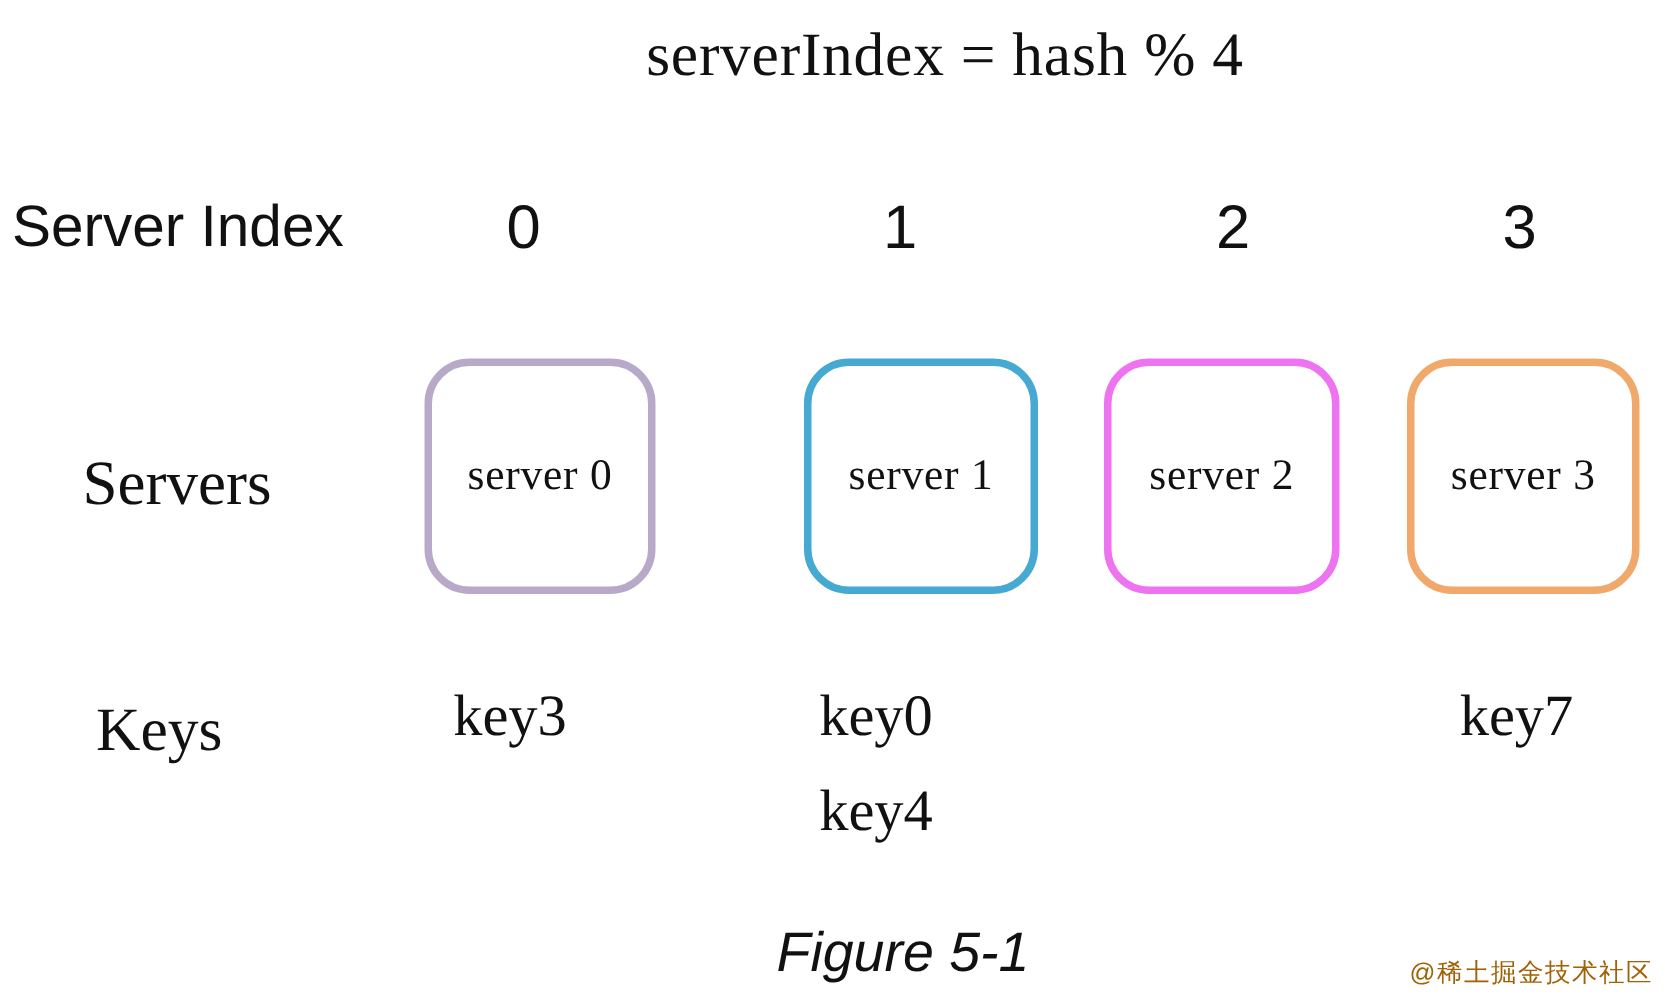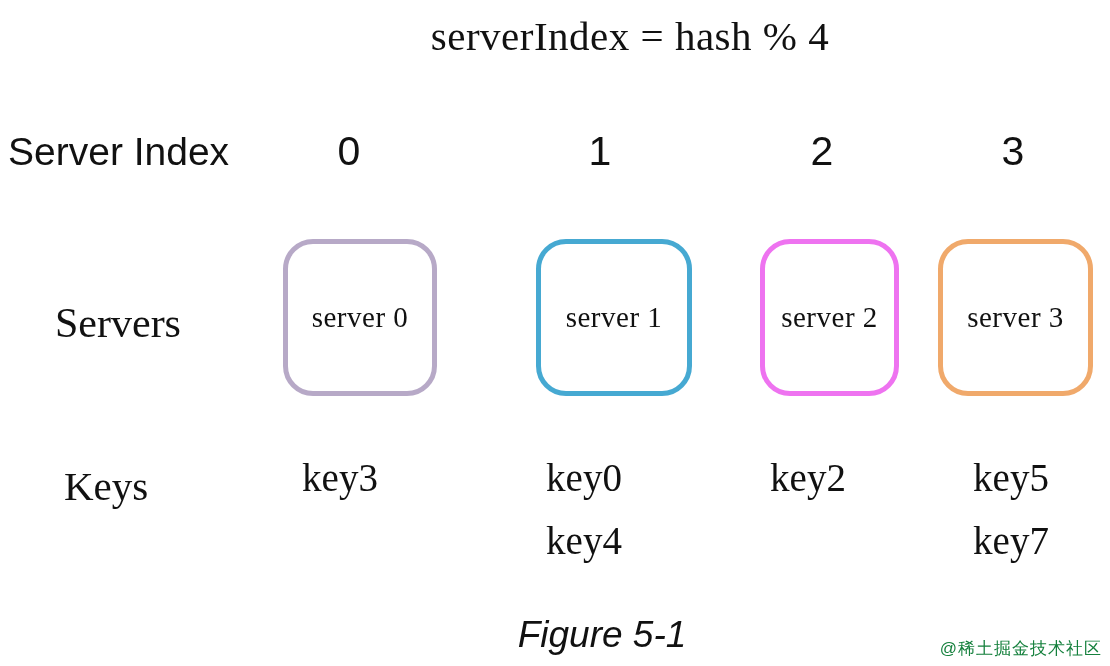--- a/index.html
+++ b/index.html
@@ -64,21 +64,21 @@
     border-radius: 30px;
     background: #ffffff;
     display: flex;
     align-items: center;
     justify-content: center;
     font-size: 29px;
     letter-spacing: 0.5px;
   }
   .box0 { left: 283px; width: 154px; }
   .box1 { left: 524px; width: 156px; margin-left: 12px; }
-  .box2 { left: 760px; width: 139px; }
+  .box2 { left: 736px; width: 157px; }
   .box3 { left: 938px; width: 155px; }
 
   .key-col {
     position: absolute;
     top: 446px;
     width: 170px;
     text-align: center;
     font-size: 39px;
     line-height: 63px;
   }
@@ -95,21 +95,21 @@
     text-align: center;
     font-size: 37px;
     font-style: italic;
   }
 
   .watermark {
     position: absolute;
     right: 8px;
     bottom: 6px;
     font-size: 17px;
-    color: #15803d;
+    color: #a16207;
     letter-spacing: 1px;
   }
 </style>
 </head>
 <body>
 
 <div class="canvas">
 
   <div class="title serif">serverIndex = hash % 4</div>
 
@@ -135,24 +135,22 @@
 
   <div class="row-label keys-label serif">Keys</div>
   <div class="key-col kc0 serif">
     <div>key3</div>
   </div>
   <div class="key-col kc1 serif">
     <div>key0</div>
     <div>key4</div>
   </div>
   <div class="key-col kc2 serif">
-    <div>key2</div>
   </div>
   <div class="key-col kc3 serif">
-    <div>key5</div>
     <div>key7</div>
   </div>
 
   <div class="caption sans">Figure 5-1</div>
 
   <div class="watermark sans">@稀土掘金技术社区</div>
 
 </div>
 
 </body></html>

